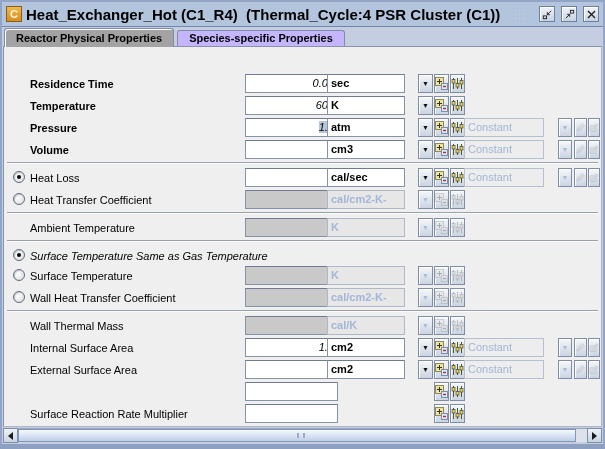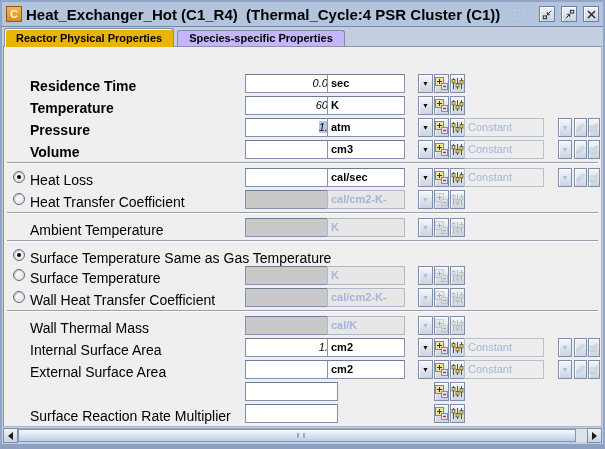--- a/index.html
+++ b/index.html
@@ -18,35 +18,35 @@
       background-size:4px 4px;background-position:0 0,1px 1px;opacity:.55;}
   .winbtn{width:16px;height:16px;padding:0;margin-left:2px;display:flex;align-items:center;justify-content:center;
           background:linear-gradient(180deg,#F0F4FA,#C8D2E2);border:1px solid #6F7F9D;
           box-shadow:inset 1px 1px 0 #fff;cursor:default;}
   .winbtn svg{display:block;}
   
   .tabstrip{height:19px;display:flex;align-items:flex-end;gap:3px;padding-left:2px;}
   .tab{height:16px;line-height:15px;padding:0 11px;font-size:11px;font-weight:bold;color:#000;
        background:#c4b5fd;border:1px solid #7F8DA6;border-bottom:none;border-radius:3px 3px 0 0;
        white-space:nowrap;}
-  .tab.active{height:19px;line-height:18px;background:#eab308;position:relative;z-index:2;margin-bottom:-1px;
+  .tab.active{height:19px;line-height:18px;background:#a3a3a3;position:relative;z-index:2;margin-bottom:-1px;
        box-shadow:inset 1px 1px 0 #fff;}
   
   .panel{position:relative;margin:0 1px;height:381px;background:#EFEFEF;
          border:1px solid #8794AB;border-right-color:#AEB6C4;border-bottom-color:#AEB6C4;
          padding-top:27px;overflow:hidden;}
   .row{position:relative;height:20px;margin-bottom:2px;}
-  .row.label-only{height:18px;}
+  .row.label-only{height:18px;font-style:italic;}
   .sep{height:2px;margin:2px 3px 4px 3px;border-top:1px solid #98A0AE;border-bottom:1px solid #FCFCFC;}
   .radio{position:absolute;left:9px;top:3px;width:12px;height:12px;border-radius:50%;
          background:radial-gradient(circle at 35% 35%,#fff,#D9D9D9);border:1px solid #5F6B80;
          box-shadow:inset 1px 1px 1px rgba(0,0,0,.18);}
   .radio.selected::after{content:"";position:absolute;left:3px;top:3px;width:4px;height:4px;
          border-radius:50%;background:#0a0a0a;}
-  .rlabel{position:absolute;left:26px;top:4px;font-size:14px;color:#000;white-space:nowrap;}
+  .rlabel{position:absolute;left:26px;top:4px;font-size:11px;color:#000;white-space:nowrap;}
   .rlabel.bold{font-weight:bold;}
   .tfield{position:absolute;top:0;height:19px;background:#fff;border:1px solid #8593A8;
           border-top-color:#6E7B91;font-size:11px;line-height:17px;padding:0 3px;overflow:hidden;}
   .vfield{left:241px;width:93px;text-align:right;font-style:italic;}
   .vfield.disabled{background:#C9C9C9;}
   .ufield{left:323px;width:78px;font-weight:bold;}
   .ufield.disabled{background:#E7E7E7;color:#A3B6D6;border-color:#AEB8C8;}
   .cfield{left:460px;width:80px;background:#EDEDED;color:#A3B6D6;border-color:#B7C0CE;}
   .sel-text{background:#B6C7DB;}
   .ibtn{position:absolute;top:0;height:19px;display:flex;align-items:center;justify-content:center;

